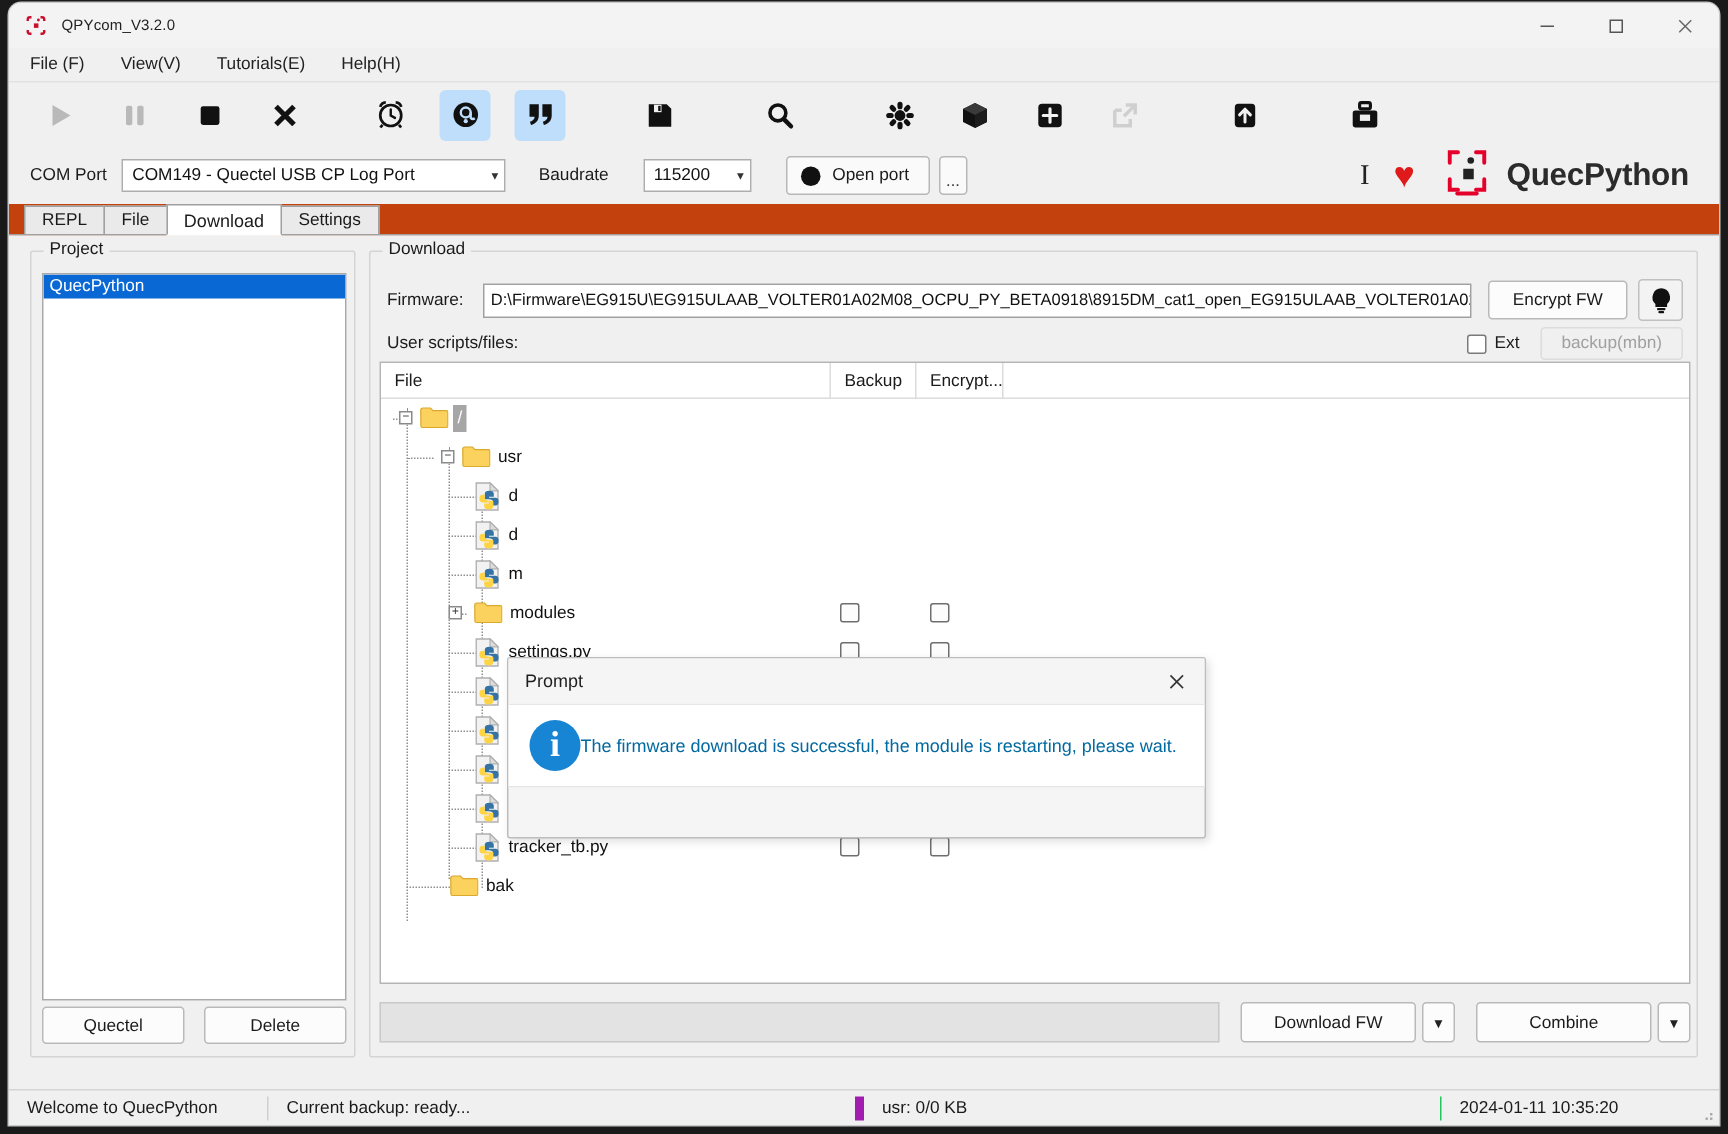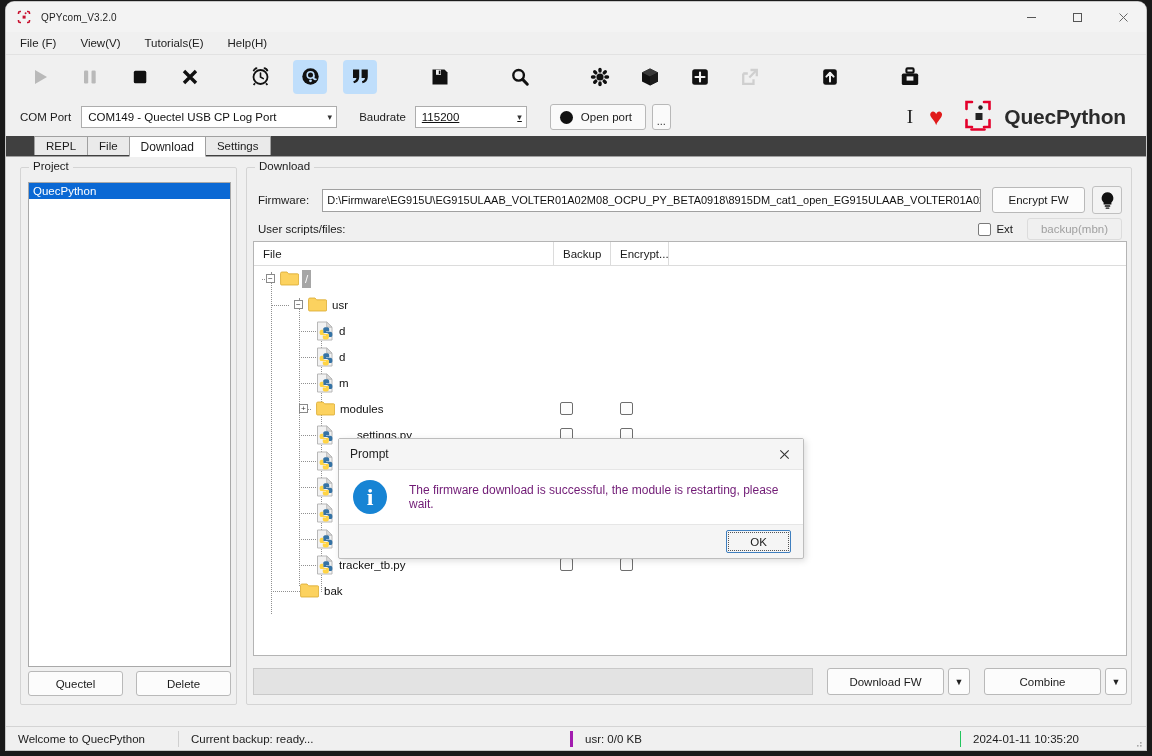--- a/index.html
+++ b/index.html
@@ -107,21 +107,21 @@
     padding: 0 4px 0 6px;
     position: relative;
   }
   .select .caret {
     margin-left: auto;
     color: #333;
     font-size: 9px;
     padding-left: 6px;
   }
   #com-select { width: 256px; margin-left: 10px; }
-  #baud-select { width: 112px; margin-left: 9px; text-decoration: underline; }
+  #baud-select { width: 72px; margin-left: 23px; }
   .openport {
     margin-left: 23px;
     height: 26px; width: 96px;
     border: 1px solid #b8b8b8;
     background: #fafafa;
     border-radius: 3px;
     display: flex; align-items: center;
     font-size: 11.5px; color: #1b1b1b;
   }
   .openport .dot {
@@ -148,24 +148,24 @@
   }
   .brand .heart { color: #e01a1a; font-size: 24px; margin-right: 18px; line-height: 1; }
   .brand .logo { margin-right: 9px; }
   .brand .brandname {
     font-size: 21px; color: #2b2b2b; font-weight: bold; letter-spacing: -0.2px;
   }
 
   
   .tabstrip {
     height: 21px;
-    background: #404040;
+    background: #c2410c;
     display: flex;
-    align-items: flex-start;
-    padding-left: 28px;
+    align-items: center;
+    padding-left: 10px;
     border-bottom: 1px solid #a0a0a0;
     position: relative;
   }
   .tab {
     font-size: 11.5px;
     color: #1b1b1b;
     padding: 2px 11px 3px;
     border: 1px solid #a0a0a0;
     border-bottom: none;
     background: #eaeaea;
@@ -398,21 +398,21 @@
     display: flex; align-items: center;
     font-size: 11.5px; color: #1b1b1b;
   }
   .sb-cell {
     padding-left: 12px;
     height: 16px;
     display: flex; align-items: center;
   }
   #sb-welcome { width: 172px; }
   #sb-status  { width: 392px; border-left: 1px solid #cfcfcf; }
-  #sb-usr     { width: 390px; border-left: 3px solid #a21caf; }
+  #sb-usr     { width: 390px; border-left: 6px solid #a21caf; }
   #sb-time    { flex: 1; border-left: 1px solid #22c55e; }
   .grip {
     position: absolute; right: 3px; bottom: 2px;
     width: 12px; height: 12px;
   }
 
   
   .dlg-shadow {
     position: absolute;
     left: 334px; top: 283px;
@@ -460,22 +460,21 @@
     margin-left: 14px;
     display: flex; align-items: center; justify-content: center;
     color: #fff;
     font-family: "Liberation Serif", serif;
     font-size: 24px;
     font-weight: bold;
     flex: none;
   }
   .dlg-msg {
     font-size: 12px;
-    color: #701a75;
-    margin-left: 22px;
+    color: #0369a1;
   }
   .dlg-foot {
     height: 33px;
     display: flex; align-items: center; justify-content: flex-end;
     padding-right: 12px;
   }
   .dlg-ok {
     width: 65px; height: 23px;
     border: 1px solid #3f7fbf;
     background: #f5f5f5;
@@ -812,21 +811,21 @@
           <div class="trow">
             <div class="doth" style="left:45px; top:13px; width:21px;"></div>
             <div class="py-icon" style="left:62px; top:3px;">
               <svg width="18" height="20" viewBox="0 0 18 20">
                 <path d="M1.5 1 h9.2 l5.3 5.2 v12.8 h-14.5 z" fill="#f2f2f2" stroke="#b0b0b0" stroke-width="0.9"></path>
                 <path d="M10.7 1 v5.2 h5.3 z" fill="#dcdcdc" stroke="#b0b0b0" stroke-width="0.8"></path>
                 <path d="M7.2 8.2 c0 -1.4 1.1 -2 3 -2 c1.9 0 3 0.6 3 2 v2 h-3.2 v0.6 h4.3 c1.5 0 2.1 0.9 2.1 2.6 c0 1.8 -0.6 2.6 -2.1 2.6 h-1.5 v-2.1 c0 -1.4 -1.1 -2 -3 -2 h-2.6 z" fill="#3573a5"></path>
                 <path d="M12.8 16.6 c0 1.4 -1.1 2 -3 2 c-1.9 0 -3 -0.6 -3 -2 v-2 h3.2 v-0.6 h-4.3 c-1.5 0 -2.1 -0.9 -2.1 -2.6 c0 -1.8 0.6 -2.6 2.1 -2.6 h1.5 v2.1 c0 1.4 1.1 2 3 2 h2.6 z" fill="#ffd444"></path>
               </svg>
             </div>
-            <div class="tlabel" style="position:absolute; left:103px;">settings.py</div>
+            <div class="tlabel" style="position:absolute; left:85px;">settings.py</div>
             <div class="row-cbx" style="left:306px; top:6px;"></div>
             <div class="row-cbx" style="left:366px; top:6px;"></div>
           </div>
 
           <div class="trow">
             <div class="doth" style="left:45px; top:13px; width:21px;"></div>
             <div class="py-icon" style="left:62px; top:3px;">
               <svg width="18" height="20" viewBox="0 0 18 20">
                 <path d="M1.5 1 h9.2 l5.3 5.2 v12.8 h-14.5 z" fill="#f2f2f2" stroke="#b0b0b0" stroke-width="0.9"></path>
                 <path d="M10.7 1 v5.2 h5.3 z" fill="#dcdcdc" stroke="#b0b0b0" stroke-width="0.8"></path>
@@ -931,23 +930,20 @@
         <div class="dlg-close">
           <svg width="11" height="11" viewBox="0 0 11 11">
               <line x1="1.3" y1="1.3" x2="9.7" y2="9.7" stroke="#333" stroke-width="1.1"></line>
               <line x1="9.7" y1="1.3" x2="1.3" y2="9.7" stroke="#333" stroke-width="1.1"></line>
             </svg>
         </div>
       </div>
       <div class="dlg-body">
         <div class="info-icon">i</div>
         <div class="dlg-msg">The firmware download is successful, the module is restarting, please wait.</div>
-      </div>
-      <div class="dlg-foot">
-        <div class="dlg-ok">OK</div>
       </div>
     </div>
 
   </div>
 
   <div class="statusbar">
     <div class="sb-cell" id="sb-welcome">Welcome to QuecPython</div>
     <div class="sb-cell" id="sb-status">Current backup: ready...</div>
     <div class="sb-cell" id="sb-usr">usr: 0/0 KB</div>
     <div class="sb-cell" id="sb-time">2024-01-11 10:35:20</div>

